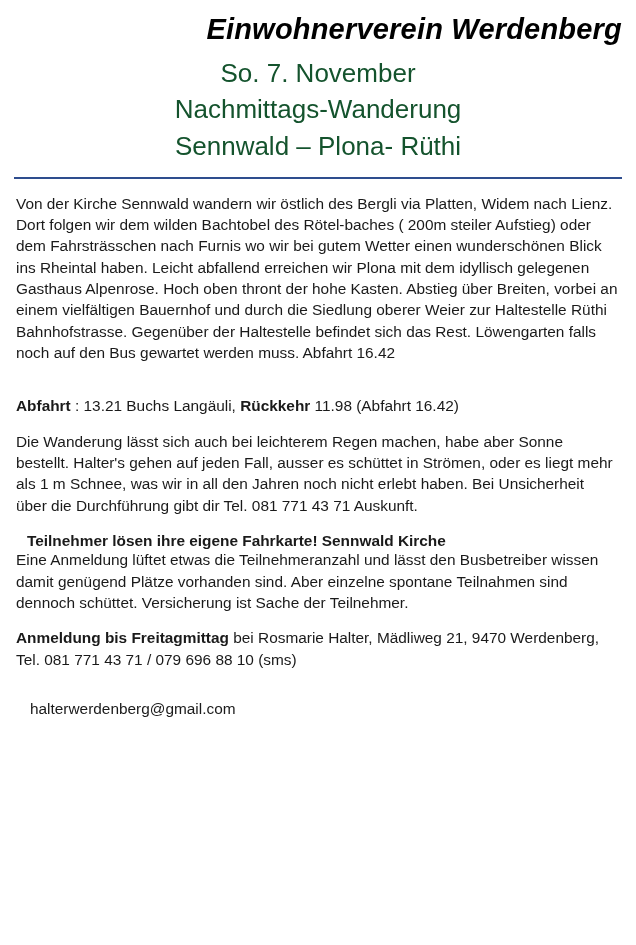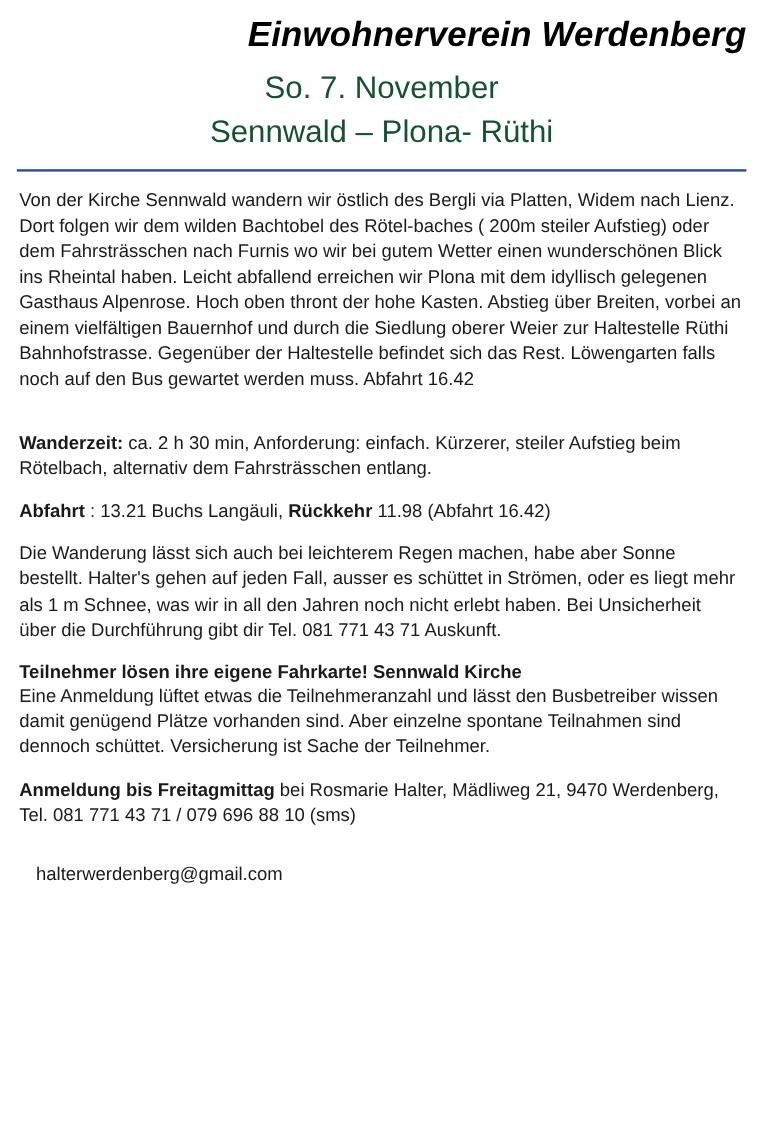--- a/index.html
+++ b/index.html
@@ -46,20 +46,21 @@
     height: 0;
   }
   .para {
     margin: 0 0 14px 0;
     padding: 0 4px 0 2px;
     font-size: 15.4px;
     line-height: 1.385;
   }
   .para.tight {
     margin-bottom: 10px;
+    margin-left: 11px;
   }
   .gap-lg {
     height: 18px;
   }
   b, .bold {
     font-weight: bold;
   }
   .indent {
     padding-left: 14px;
     display: inline-block;
@@ -67,29 +68,29 @@
   }
 </style>
 </head>
 <body>
 
 <div class="page">
 
   <div class="org-title">Einwohnerverein Werdenberg</div>
 
   <div class="headline">So. 7. November</div>
+  <div class="headline">Nachmittags-Wanderung</div>
   <div class="headline">Sennwald – Plona- Rüthi</div>
 
   <hr class="rule">
 
   <p class="para">Von der Kirche Sennwald wandern wir östlich des Bergli via Platten, Widem nach Lienz. Dort folgen wir dem wilden Bachtobel des Rötel-baches ( 200m steiler Aufstieg) oder dem Fahrsträsschen nach Furnis wo wir bei gutem Wetter einen wunderschönen Blick ins Rheintal haben. Leicht abfallend erreichen wir Plona mit dem idyllisch gelegenen Gasthaus Alpenrose. Hoch oben thront der hohe Kasten. Abstieg über Breiten, vorbei an einem vielfältigen Bauernhof und durch die Siedlung oberer Weier zur Haltestelle Rüthi Bahnhofstrasse. Gegenüber der Haltestelle befindet sich das Rest. Löwengarten falls noch auf den Bus gewartet werden muss. Abfahrt 16.42</p>
 
   <div class="gap-lg"></div>
 
-  <p class="para"><b>Wanderzeit:</b><span> ca. 2 h 30 min, Anforderung: einfach. Kürzerer, steiler Aufstieg beim Rötelbach, alternativ dem Fahrsträsschen entlang.</span></p>
 
   <p class="para"><b>Abfahrt</b><span> : 13.21 Buchs Langäuli, </span><b>Rückkehr</b><span>  11.98 (Abfahrt 16.42)</span></p>
 
   <p class="para">Die Wanderung lässt sich auch bei leichterem Regen machen, habe aber Sonne bestellt. Halter's gehen auf jeden Fall, ausser es schüttet in Strömen, oder es liegt mehr als 1 m Schnee, was wir in all den Jahren noch nicht erlebt haben. Bei Unsicherheit über die Durchführung gibt dir Tel. 081 771 43 71 Auskunft.</p>
 
   <p class="para tight"><b>Teilnehmer lösen ihre eigene Fahrkarte! Sennwald Kirche</b></p>
   <p class="para" style="margin-top:-12px;">Eine Anmeldung lüftet etwas die Teilnehmeranzahl und lässt den Busbetreiber wissen damit genügend Plätze vorhanden sind. Aber einzelne spontane Teilnahmen sind dennoch schüttet. Versicherung ist Sache der Teilnehmer.</p>
 
   <p class="para"><b>Anmeldung bis Freitagmittag</b><span> bei Rosmarie Halter, Mädliweg 21, 9470 Werdenberg, Tel. 081 771 43 71 / 079 696 88 10 (sms)</span><br><span class="indent">halterwerdenberg@gmail.com</span></p>
 

